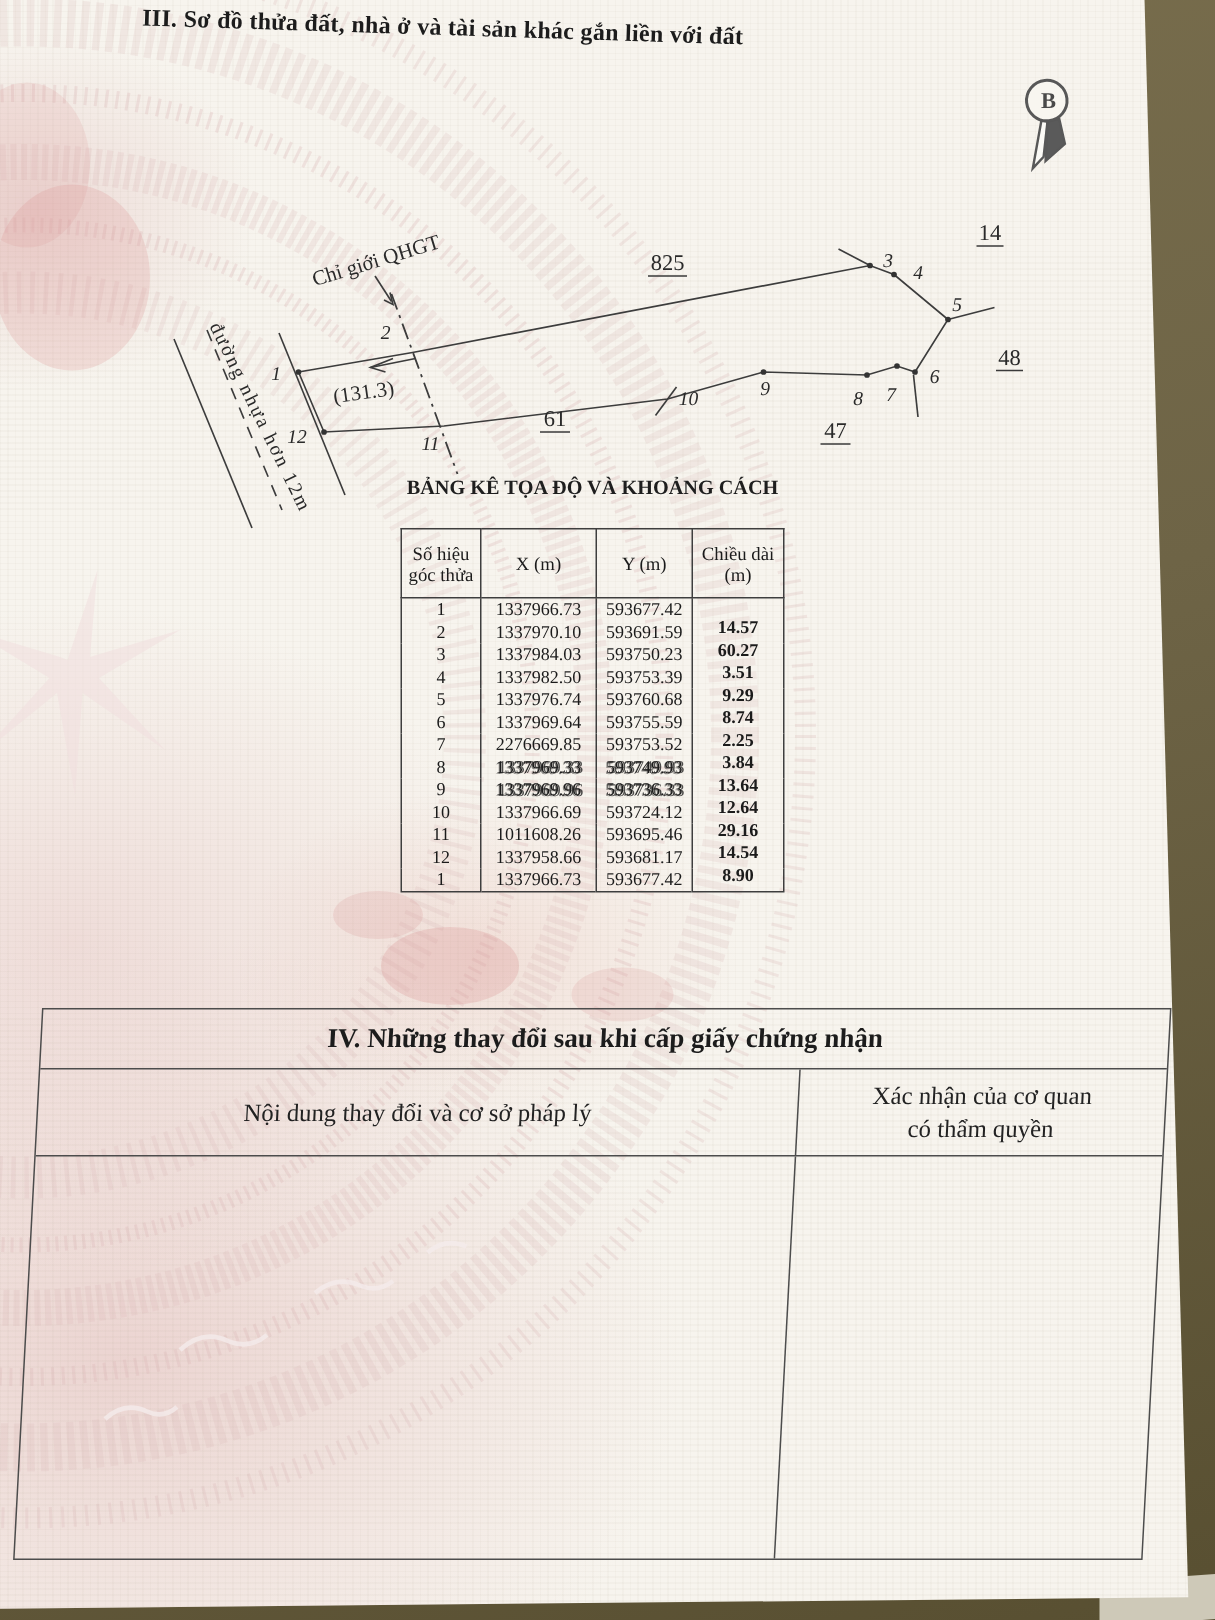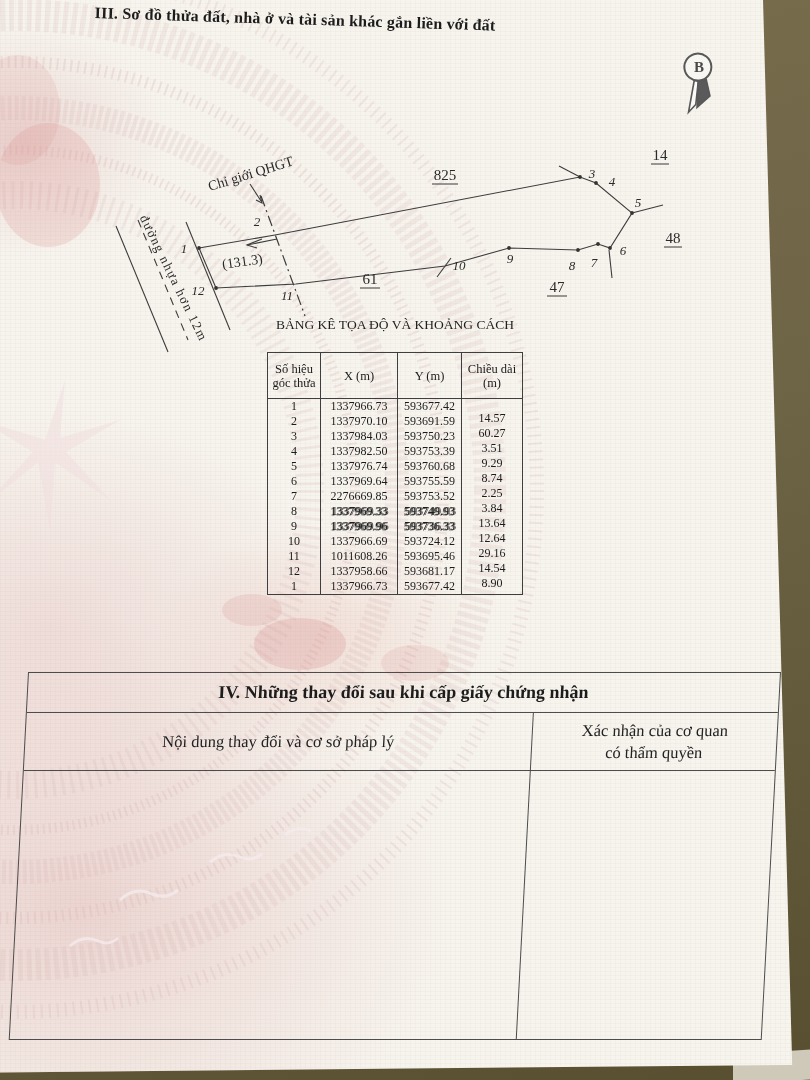--- a/index.html
+++ b/index.html
@@ -25,31 +25,31 @@
   .diagram-svg{position:absolute;left:90px;top:135px;}
   .seal-svg{position:absolute;left:670px;top:40px;}
   svg text{fill:#2a2a2a;}
   .vtx{font:italic 13px "Liberation Serif",serif;text-anchor:middle;}
   .pnum{font:15px "Liberation Serif",serif;text-anchor:middle;}
   .dnote{font:14px "Liberation Serif",serif;text-anchor:middle;}
   .dlabel{font:14px "Liberation Serif",serif;text-anchor:middle;}
   .rlabel{font:13px "Liberation Serif",serif;text-anchor:middle;letter-spacing:1.5px;}
   .sealB{font:bold 15px "Liberation Serif",serif;text-anchor:middle;fill:#4a4a4a;}
   .ct-title{position:absolute;left:255px;top:317px;width:280px;text-align:center;
-    font-size:13.5px;line-height:15px;color:#1e1e1e;}
+    font-size:13.5px;line-height:15px;color:#1e1e1e;font-weight:bold;}
   .coord-table{position:absolute;left:267px;top:352px;border-collapse:collapse;
     font-size:12px;color:#1b1b1b;}
   .coord-table th,.coord-table td{border-left:1.4px solid #3e3e3e;border-right:1.4px solid #3e3e3e;
     padding:0;text-align:center;font-weight:normal;}
   .coord-table thead th{border-bottom:1.4px solid #3e3e3e;border-top:1.4px solid #3e3e3e;
     height:45px;line-height:14px;font-size:12.5px;}
   .coord-table{border:1.6px solid #3e3e3e;}
   .coord-table tbody td{height:15px;line-height:15px;}
   .col-pt{width:52px;}.col-x{width:76px;}.col-y{width:63px;}.col-d{width:60px;}
-  .coord-table tbody td .up{display:inline-block;transform:translateY(-3px);}
+  .coord-table tbody td .up{display:inline-block;transform:translateY(-3px);font-weight:bold;}
   tr.smudged td.sm{filter:blur(.5px);text-shadow:1.3px .4px 0 rgba(20,20,20,.75),-.6px .8px 0 rgba(20,20,20,.5);margin-left:39px;}
   .sec4{position:absolute;left:28px;top:672px;width:751px;height:366px;
     border:1.4px solid #4c4c4c;transform:skewX(-3deg);transform-origin:left top;
     display:flex;flex-direction:column;background:transparent;}
   .sec4-title{height:39px;border-bottom:1.4px solid #4c4c4c;display:flex;align-items:center;
     justify-content:center;font-weight:bold;font-size:18px;color:#1c1c1c;}
   .sec4-heads{height:57px;display:flex;border-bottom:1.4px solid #4c4c4c;}
   .sec4-body{flex:1;display:flex;}
   .sec4-c1{width:506px;border-right:1.4px solid #4c4c4c;display:flex;align-items:center;
     justify-content:center;font-size:16.5px;}

